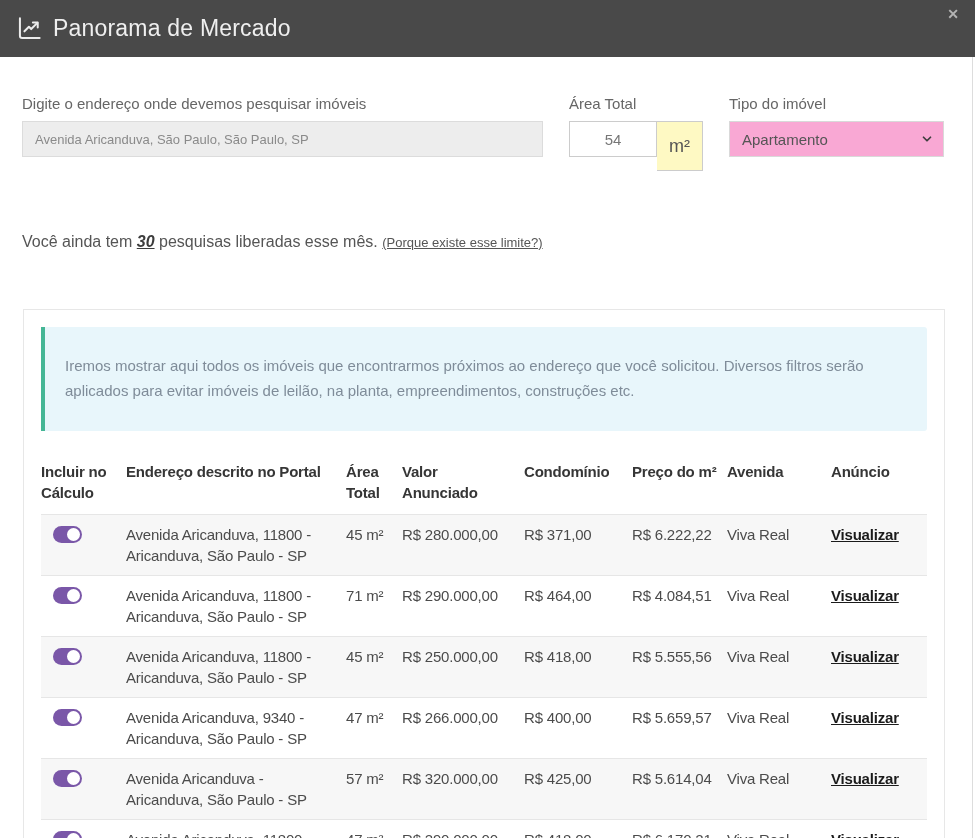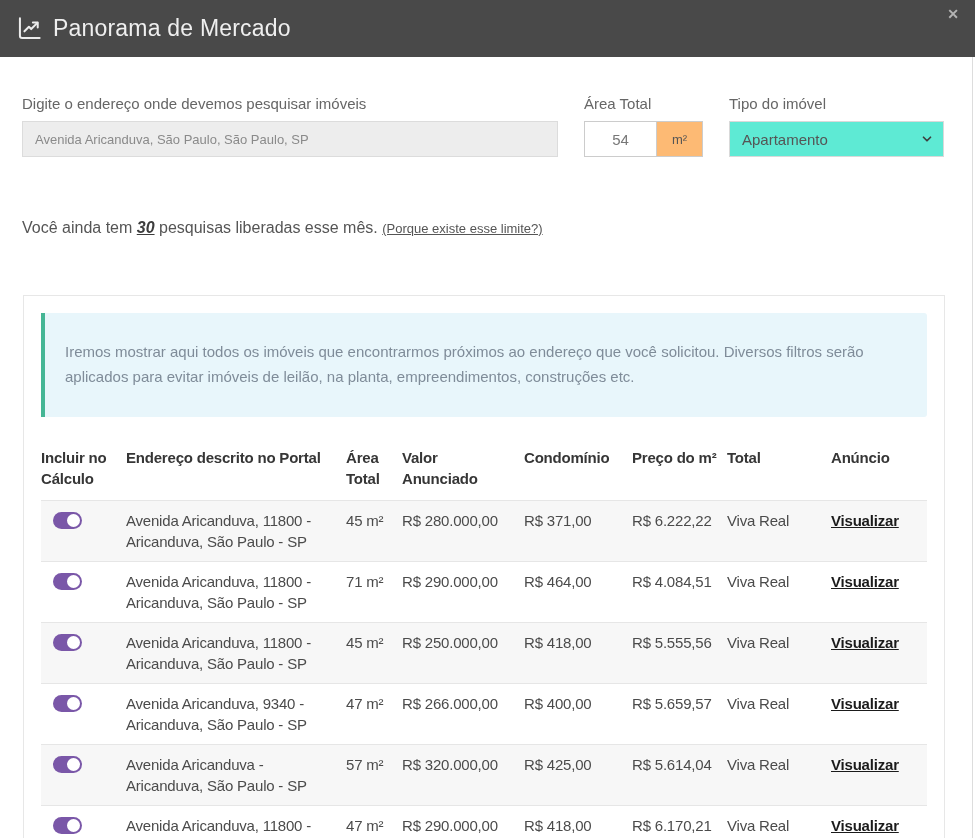--- a/index.html
+++ b/index.html
@@ -43,35 +43,35 @@
   }
   .field-address { flex: 1; }
   .field-address input {
     width: 100%; height: 36px;
     background: #ededed; border: 1px solid #dcdcdc;
     color: #8a8a8a; font-size: 13px; padding: 0 12px;
     font-family: "Liberation Sans", sans-serif;
   }
   .field-area .group { display: flex; }
   .field-area input {
-    width: 73px; height: 36px; text-align: center;
+    width: 88px; height: 36px; text-align: center;
     background: #ffffff; border: 1px solid #cccccc;
     color: #777777; font-size: 15px;
     font-family: "Liberation Sans", sans-serif;
   }
   .field-area .addon {
-    width: 46px; height: 36px;
+    width: 46px; height: 50px;
     border: 1px solid #cccccc; border-left: none;
     display: flex; align-items: center; justify-content: center;
-    color: #555555; font-size: 13px; background: #fdba74;
+    color: #555555; font-size: 18px; background: #fef9c3;
   }
   .field-type .select-wrap { position: relative; width: 215px; }
   .field-type select {
     width: 100%; height: 36px;
-    background: #5eead4; border: 1px solid #d9d9d9;
+    background: #f9a8d4; border: 1px solid #d9d9d9;
     color: #555555; font-size: 15px; padding: 0 30px 0 12px;
     appearance: none; -webkit-appearance: none;
     font-family: "Liberation Sans", sans-serif;
   }
   .field-type .chevron {
     position: absolute; right: 10px; top: 11px; pointer-events: none;
     display: inline-flex;
   }
 
   
@@ -208,21 +208,21 @@
         <col class="c-ad">
     </colgroup>
     <thead>
       <tr>
         <th>Incluir no Cálculo</th>
         <th>Endereço descrito no Portal</th>
         <th>Área Total</th>
         <th>Valor Anunciado</th>
         <th>Condomínio</th>
         <th>Preço do m²</th>
-        <th>Total</th>
+        <th>Avenida</th>
         <th>Anúncio</th>
       </tr>
     </thead>
     <tbody>
   <tr>
     <td class="cell-toggle">
       <span class="toggle"><span class="knob"></span></span>
     </td>
     <td>Avenida Aricanduva, 11800 - Aricanduva, São Paulo - SP</td>
     <td>45 m²</td>

